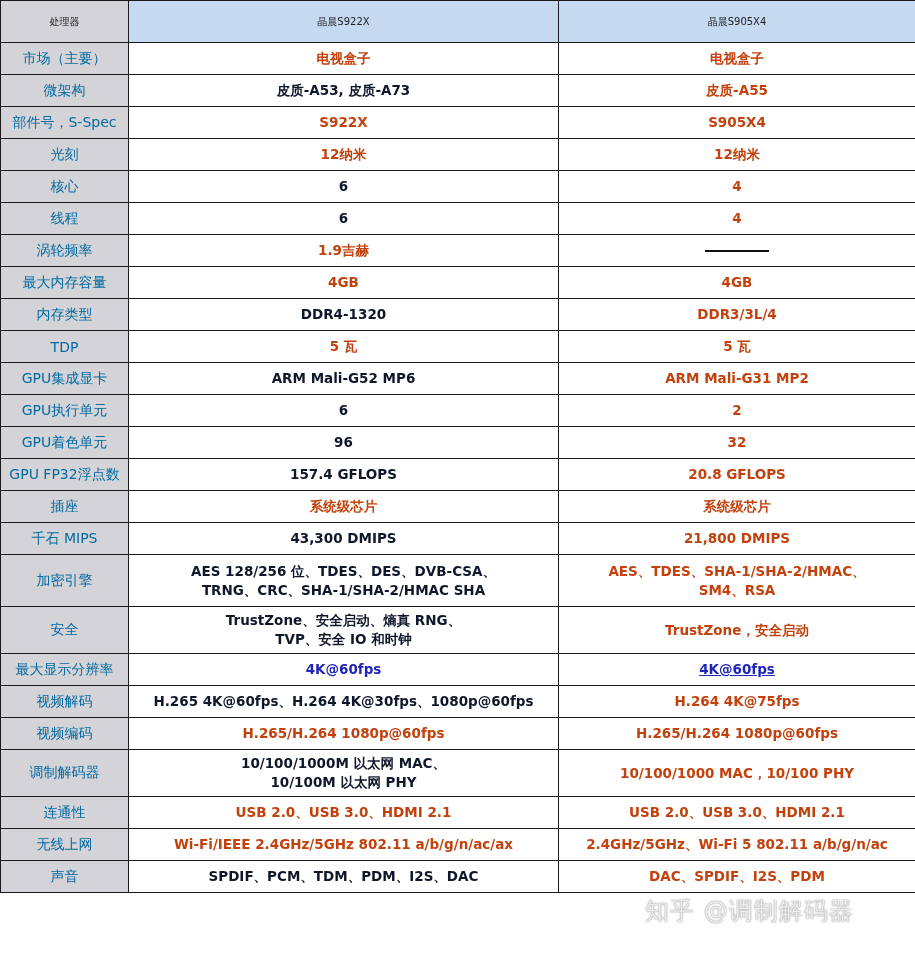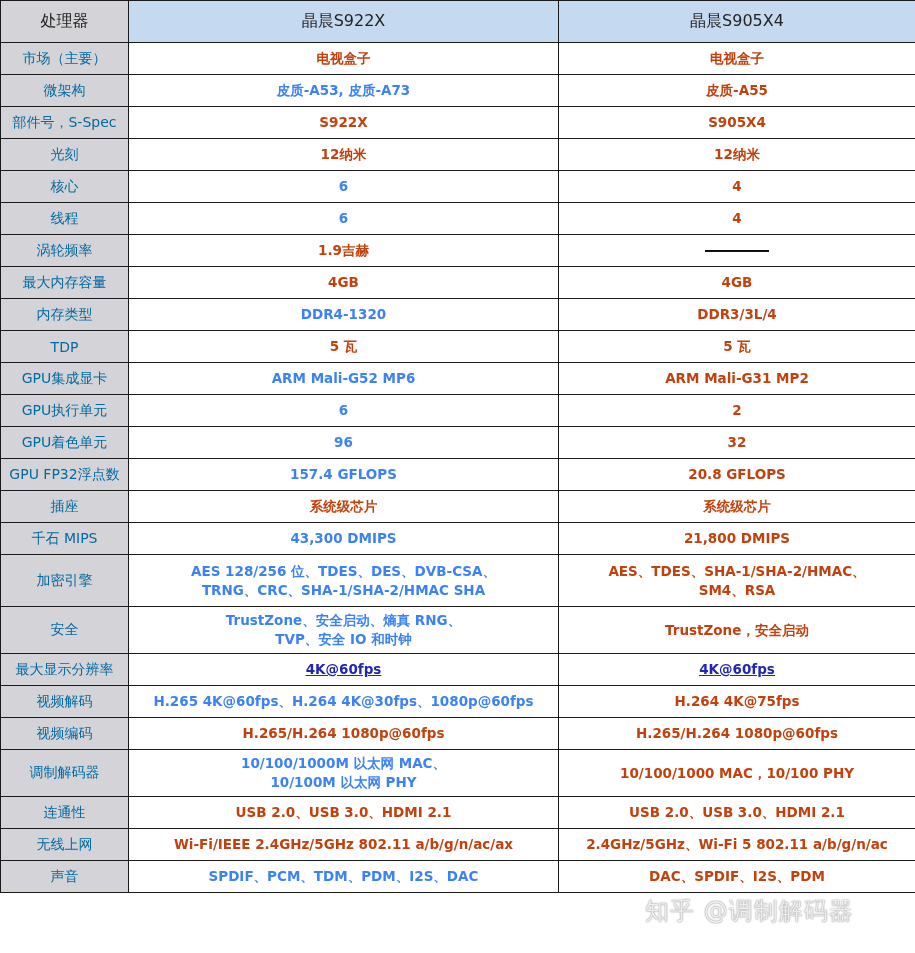--- a/index.html
+++ b/index.html
@@ -1,25 +1,25 @@
 <!DOCTYPE html>
 <html><head>
 <meta charset="utf-8">
 <style>
   html, body { margin:0; padding:0; background:#ffffff; }
   body { width:915px; height:953px; overflow:hidden; position:relative; font-family:"DejaVu Sans","Liberation Sans",sans-serif; }
   table.spec { border-collapse:collapse; width:915px; table-layout:fixed; position:absolute; left:0; top:0; }
   table.spec td, table.spec th { border:1px solid #1a1a1a; text-align:center; vertical-align:middle; padding:0 4px; }
   col.c0 { width:128px; } col.c1 { width:430px; } col.c2 { width:357px; }
-  th.hdr { background:#c5d9f0; font-weight:normal; font-size:16px; color:#222; height:41px; }
+  th.hdr { background:#c5d9f0; font-weight:normal; font-size:10px; color:#222; height:41px; }
   th.hdr.label { background:#d4d4d8; }
   td.label { background:#d4d4d8; font-size:14px; color:#0369a1; font-weight:normal; }
   td.val { font-size:13.5px; font-weight:bold; color:#c2410c; line-height:19px; }
-  td.red { color:#3b82f6; }
-  td.blue { color:#1f26b8;text-decoration:underline; }
+  td.red { color:#0f172a; }
+  td.blue { color:#1f26b8; }
   td.link span { text-decoration:underline; }
   tr.r1 td { height:31px; }
   tr.r2 td { height:46px; }
   tr.r3 td { height:51px; }
   .dash { display:inline-block; width:64px; height:2px; background:#111; vertical-align:middle; }
   .watermark { position:absolute; left:645px; top:895px; font-size:24px; color:rgba(255,255,255,0.85); text-shadow:0 0 1px #888, 0 0 2px #aaa; letter-spacing:1px; pointer-events:none; }
 </style>
 </head>
 <body>
 

